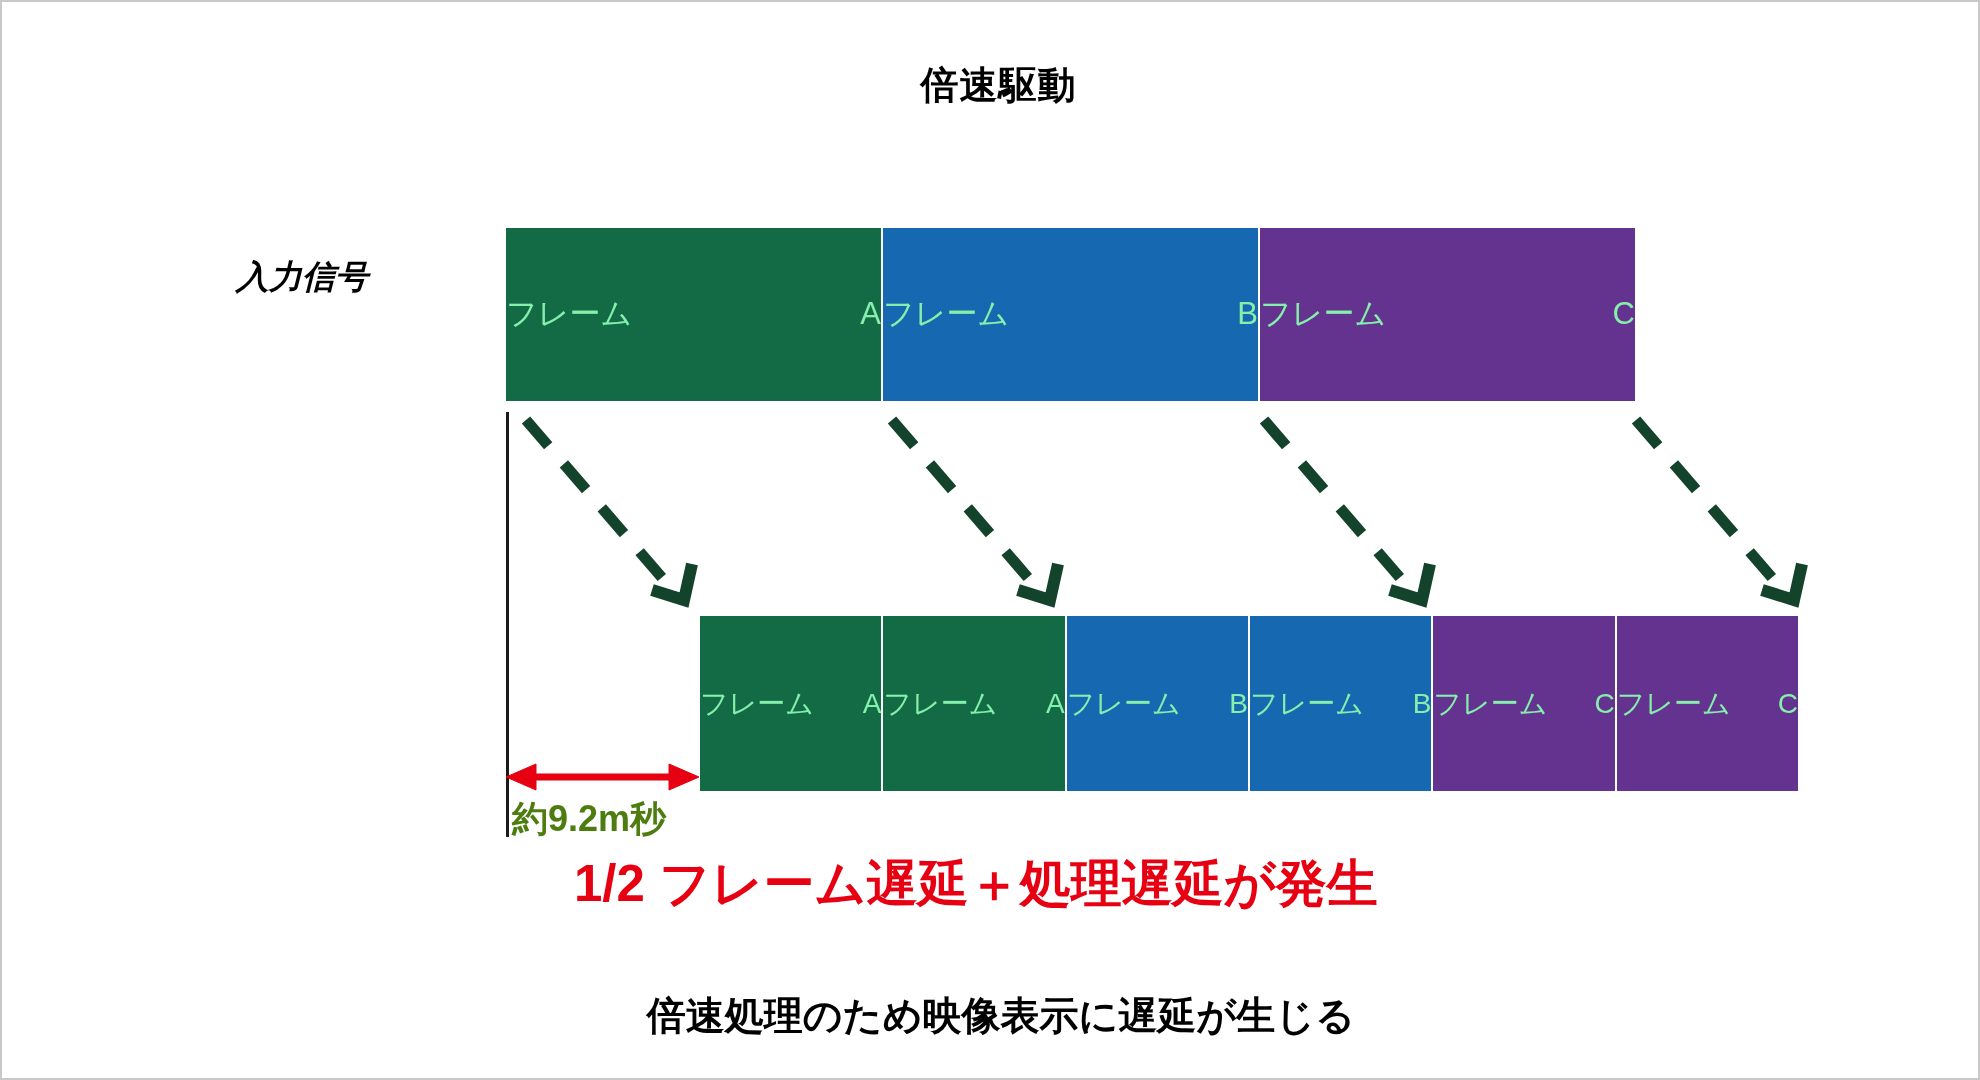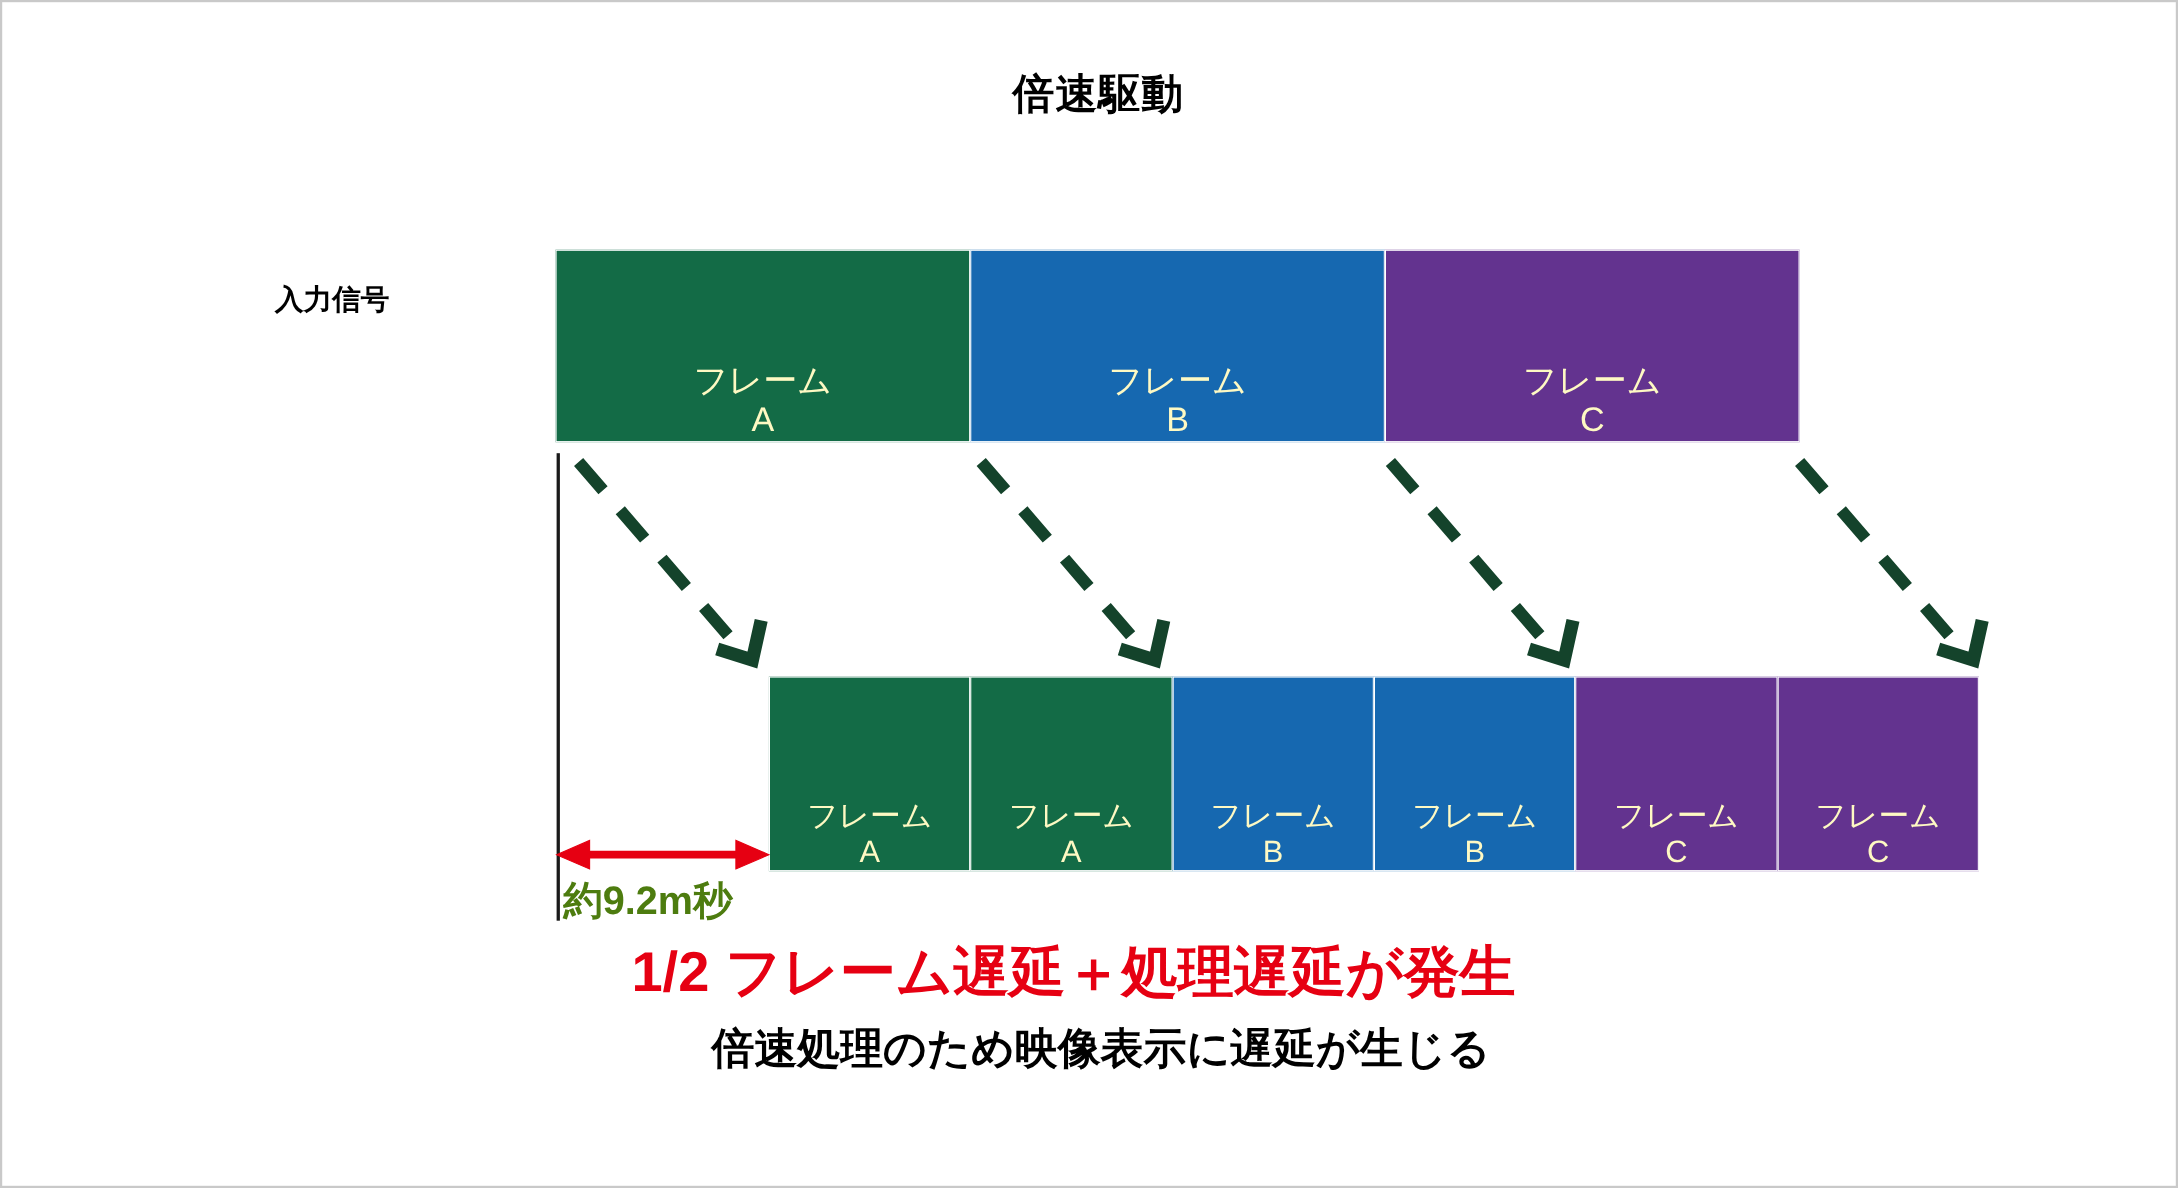--- a/index.html
+++ b/index.html
@@ -37,38 +37,39 @@
     text-align: center;
     color: #000000;
     font-weight: 700;
     line-height: 1.22;
     white-space: nowrap;
   }
   #label-input {
     left: 105px;
     top: 255px;
     width: 390px;
-    font-size: 26px;
+    font-size: 33px;
+    font-style: italic;
   }
   #label-output {
     left: 75px;
     top: 640px;
     width: 420px;
     font-size: 33px;
   }
   .row-label .l2 { display: block; }
 
   
   .frame-box {
     position: absolute;
     display: flex;
-    flex-direction: column;
+    flex-direction: row;
     align-items: center;
-    justify-content: flex-end;
-    color: #fef9c3;
+    justify-content: space-between;
+    color: #86efac;
     line-height: 1.18;
     border: 1px solid #ffffff;
   }
   .frame-box .fname { display: block; }
   .frame-box .fletter { display: block; }
 
   .top-row .frame-box { font-size: 31px; font-weight: 400; }
   .bottom-row .frame-box { font-size: 28px; font-weight: 400; }
 
   
@@ -104,21 +105,21 @@
     left: 572px;
     top: 848px;
     font-size: 51px;
     font-weight: 700;
     color: #e60012;
     white-space: nowrap;
   }
   #caption {
     position: absolute;
     left: 0; right: 0;
-    top: 924px;
+    top: 987px;
     text-align: center;
     font-size: 39px;
     font-weight: 700;
     color: #000000;
     margin-left: 22px;
   }
 </style>
 </head>
 <body>
 

